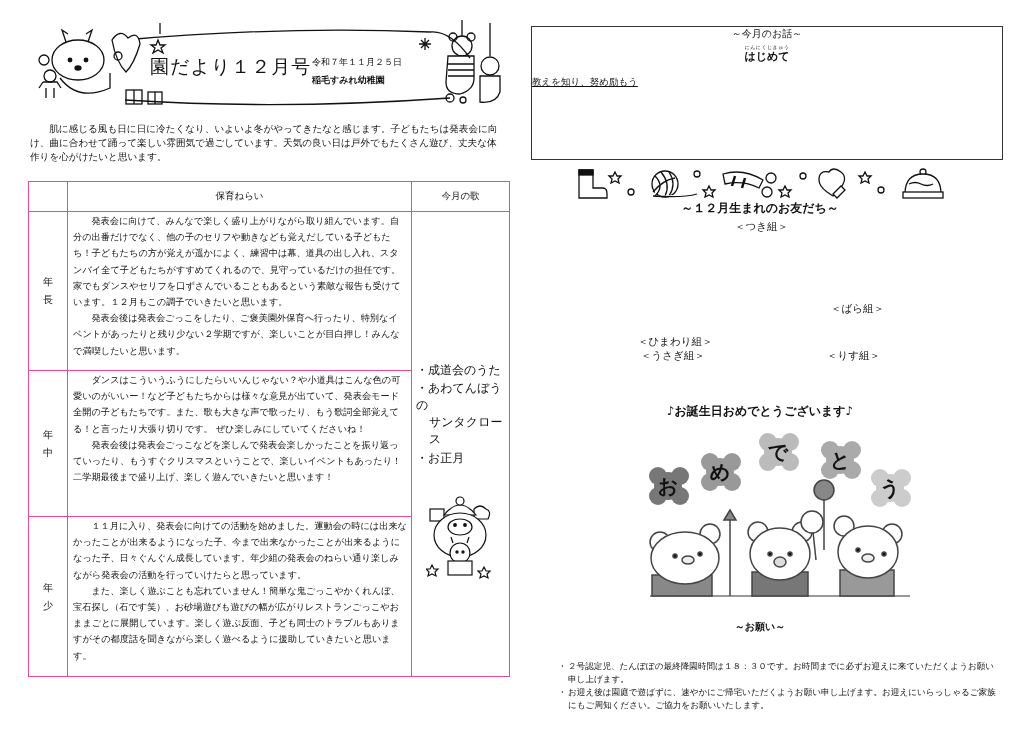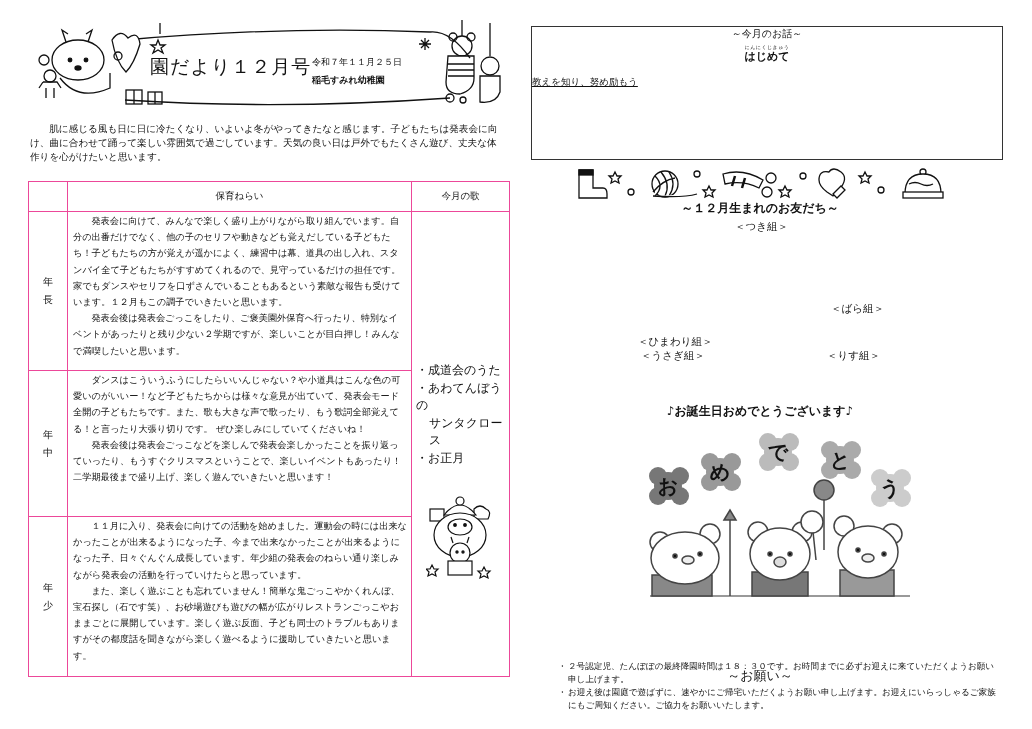--- a/index.html
+++ b/index.html
@@ -19,21 +19,21 @@
   table.goals { position: absolute; left: 28px; top: 181px; width: 482px; border-collapse: collapse; font-family: "DejaVu Sans", sans-serif; font-size: 9.2px; }
   table.goals td, table.goals th { border: 1px solid #ec4899; vertical-align: top; }
   table.goals th { font-weight: normal; height: 30px; vertical-align: middle; text-align: center; font-size: 9.5px; }
   .col-age { width: 39px; }
   .col-song { width: 98px; }
   td.age { vertical-align: middle !important; text-align: center; font-size: 10px; line-height: 18px; }
   td.goal { padding: 1px 4px 1px 5px; line-height: 16.2px; }
   td.goal p { text-indent: 2em; }
   td.songs { padding: 150px 0 0 4px; line-height: 17.5px; font-size: 12px; }
   .song-item { display: block; }
-  .song-item.cont { padding-left: 13px; }
+  .song-item.cont { padding-left: 13px; font-family: Liberation Mono, monospace; }
   .santa-art { margin: 28px 0 0 10px; }
 
   
   .story { position: absolute; left: 531px; top: 26px; width: 472px; height: 134px; border: 1px solid #333; font-family: "DejaVu Sans", sans-serif; font-size: 9.5px; }
   .story-head { text-align: center; font-size: 10px; }
   .story-ruby { text-align: center; font-size: 5px; margin-top: 3px; letter-spacing: 0.5px; }
   .story-proverb { text-align: center; font-weight: bold; font-size: 11px; margin-top: -1px; }
   .story-sub { text-align: left; margin-top: 12px; }
   .story-sub span { text-decoration: underline; }
   .story-body { padding: 2px 4px 0 4px; line-height: 15px; }
@@ -41,21 +41,21 @@
 
   
   .deco-row { position: absolute; left: 575px; top: 166px; width: 380px; height: 34px; }
 
   .birthday-title { position: absolute; left: 560px; top: 200px; width: 400px; text-align: center; font-weight: bold; font-size: 12px; font-family: "DejaVu Sans", sans-serif; }
   .class-label { position: absolute; font-size: 10.5px; font-family: "DejaVu Sans", sans-serif; }
   .congrats { position: absolute; left: 560px; top: 403px; width: 400px; text-align: center; font-weight: bold; font-size: 12px; font-family: "DejaVu Sans", sans-serif; }
   .omedetou { position: absolute; left: 640px; top: 430px; width: 280px; height: 170px; }
 
   
-  .req-title { position: absolute; left: 560px; top: 620px; width: 400px; text-align: center; font-weight: normal; font-size: 13px; font-family: "DejaVu Sans", sans-serif; margin-top: 47px; }
+  .req-title { position: absolute; left: 560px; top: 620px; width: 400px; text-align: center; font-weight: bold; font-size: 10px; font-family: "DejaVu Sans", sans-serif; }
   .req-list { position: absolute; left: 558px; top: 660px; width: 440px; font-size: 8.6px; line-height: 13px; list-style: none; font-family: "DejaVu Sans", sans-serif; }
   .req-list li { padding-left: 10px; text-indent: -10px; }
   .req-list li::before { content: "・"; display: inline-block; width: 10px; text-indent: 0; }
 </style>
 </head>
 <body>
 
 <div class="banner">
   <svg width="480" height="90" viewBox="0 0 480 90">
     <g fill="none" stroke="#111" stroke-width="1.3">

